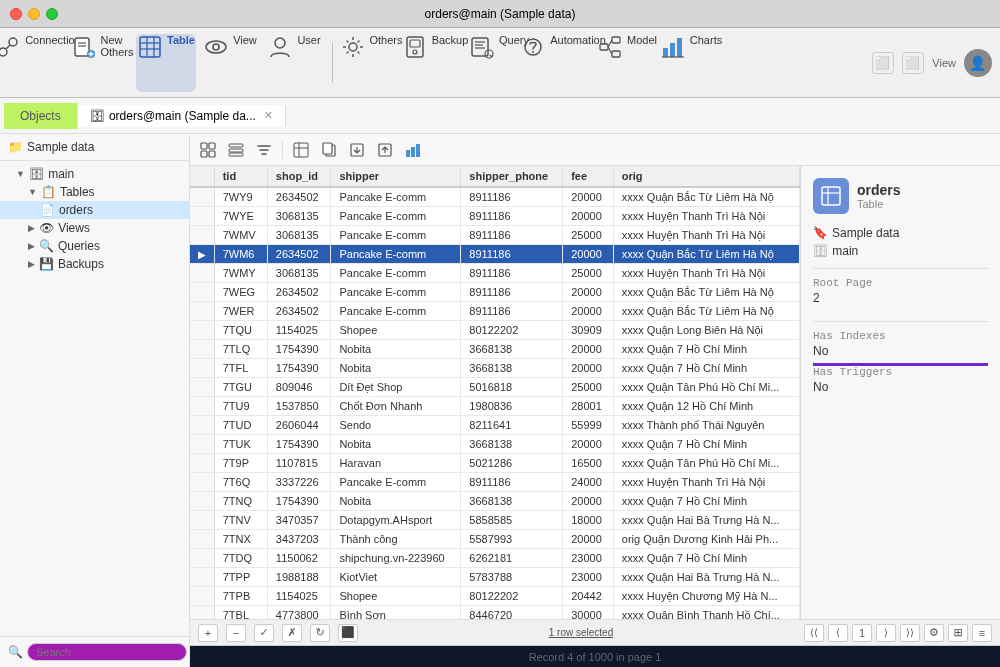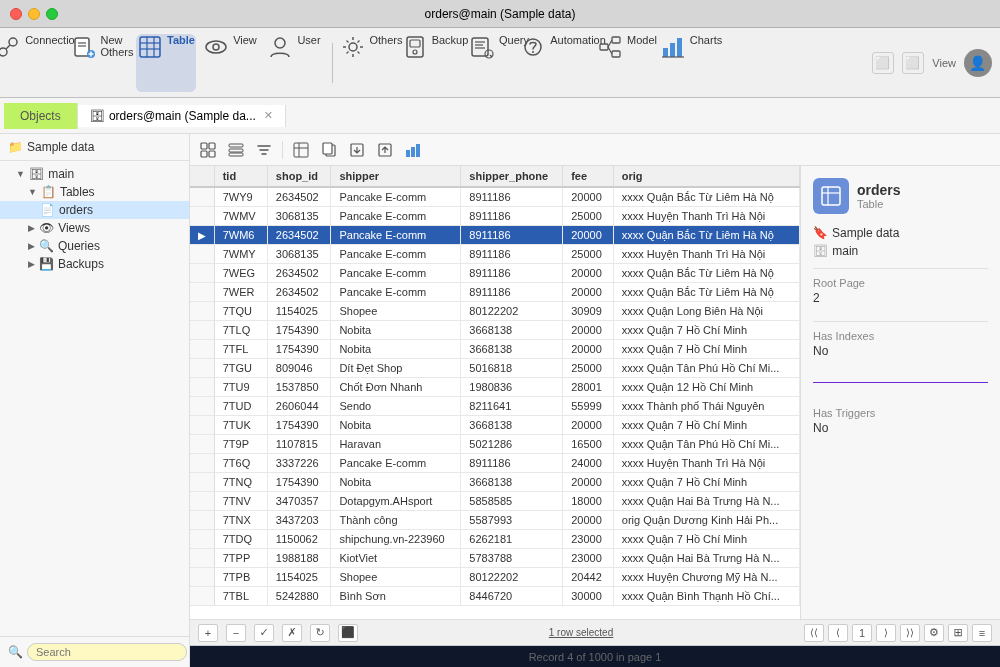--- a/index.html
+++ b/index.html
@@ -34,21 +34,21 @@
     .sidebar { width: 190px; background: #f7f7f7; border-right: 1px solid #ddd; display: flex; flex-direction: column; }
     .sidebar-header { padding: 6px 8px; font-size: 12px; color: #333; display: flex; align-items: center; gap: 4px; border-bottom: 1px solid #e0e0e0; }
     .sidebar-tree { flex: 1; overflow-y: auto; padding: 4px 0; }
     .tree-item { display: flex; align-items: center; gap: 4px; padding: 2px 8px; cursor: pointer; font-size: 12px; color: #333; }
     .tree-item.selected { background: #d0e8ff; }
     .tree-chevron { font-size: 9px; color: #666; }
     .indent1 { padding-left: 16px; }
     .indent2 { padding-left: 28px; }
     .indent3 { padding-left: 40px; }
     .sidebar-search { padding: 6px 8px; border-top: 1px solid #ddd; display: flex; align-items: center; gap: 4px; }
-    .sidebar-search input { flex: 1; border: 1px solid #ccc; border-radius: 10px; padding: 2px 8px; font-size: 11px; background: #fef9c3; }
+    .sidebar-search input { flex: 1; border: 1px solid #ccc; border-radius: 10px; padding: 2px 8px; font-size: 11px; background: #a21caf; }
 
     
     .content-area { flex: 1; display: flex; flex-direction: column; background: white; overflow: hidden; }
 
     
     .sub-toolbar { height: 32px; background: #f8f8f8; border-bottom: 1px solid #ddd; display: flex; align-items: center; padding: 0 6px; gap: 4px; }
     .sub-btn { width: 24px; height: 22px; display: flex; align-items: center; justify-content: center; cursor: pointer; border-radius: 3px; color: #555; font-size: 13px; }
     .sub-sep { width: 1px; height: 18px; background: #ddd; margin: 0 2px; }
 
     
@@ -64,21 +64,21 @@
     .status-left { display: flex; align-items: center; gap: 8px; }
     .status-center { font-size: 10px; color: #555; text-decoration: underline; }
     .status-right { display: flex; align-items: center; gap: 4px; }
     .status-btn { width: 20px; height: 18px; display: flex; align-items: center; justify-content: center; cursor: pointer; border-radius: 2px; font-size: 11px; color: #555; border: 1px solid #ccc; background: white; }
 
     
     .right-panel { width: 200px; background: #f7f7f7; border-left: 1px solid #ddd; display: flex; flex-direction: column; padding: 12px; overflow-y: auto; }
     .right-panel-header { display: flex; align-items: center; gap: 8px; margin-bottom: 12px; }
     .right-panel-icon { width: 36px; height: 36px; background: #6a8fd8; border-radius: 6px; display: flex; align-items: center; justify-content: center; color: white; font-size: 18px; }
     .right-panel-section { margin-bottom: 10px; }
-    .right-panel-label { font-size: 11px; color: #888; margin-bottom: 2px; display: flex; align-items: flex-start; gap: 4px; }
+    .right-panel-label { font-size: 11px; color: #888; margin-bottom: 2px; display: flex; align-items: flex-start; gap: 4px; font-family: Liberation Mono, monospace; }
     .right-panel-value { font-size: 12px; color: #333; }
 
     
     .footer-row { height: 22px; background: #0f172a; border-top: 1px solid #ccc; display: flex; align-items: center; justify-content: center; font-size: 11px; color: #666; }
   </style>
 </head>
 <body>
 
 <div class="titlebar">
   <div class="traffic-lights">
@@ -350,20 +350,29 @@
                 <td class="row-marker"></td>
                 <td>7WY9</td>
                 <td>2634502</td>
                 <td>Pancake E-comm</td>
                 <td>8911186</td>
                 <td>20000</td>
                 <td>xxxx Quận Bắc Từ Liêm Hà Nộ</td>
               </tr>
               <tr>
                 <td class="row-marker"></td>
+                <td>7WYE</td>
+                <td>3068135</td>
+                <td>Pancake E-comm</td>
+                <td>8911186</td>
+                <td>20000</td>
+                <td>xxxx Huyện Thanh Trì Hà Nội</td>
+              </tr>
+              <tr>
+                <td class="row-marker"></td>
                 <td>7WMV</td>
                 <td>3068135</td>
                 <td>Pancake E-comm</td>
                 <td>8911186</td>
                 <td>25000</td>
                 <td>xxxx Huyện Thanh Trì Hà Nội</td>
               </tr>
               <tr class="selected">
                 <td class="row-marker" style="background: rgb(42, 93, 176);"><span style="color:white;font-size:10px;">▶</span></td>
                 <td>7WM6</td>
@@ -531,21 +540,21 @@
                 <td>7TPB</td>
                 <td>1154025</td>
                 <td>Shopee</td>
                 <td>80122202</td>
                 <td>20442</td>
                 <td>xxxx Huyện Chương Mỹ Hà N...</td>
               </tr>
               <tr>
                 <td class="row-marker"></td>
                 <td>7TBL</td>
-                <td>5242880</td>
+                <td>4773800</td>
                 <td>Bình Sơn</td>
                 <td>8446720</td>
                 <td>30000</td>
                 <td>xxxx Quận Bình Thạnh Hồ Chí...</td>
               </tr>
             </tbody>
         </table>
       </div>
 
       <div class="right-panel">
@@ -581,21 +590,21 @@
           <div class="right-panel-value">2</div>
         </div>
 
         <div style="border-top:1px solid #e0e0e0;padding-top:8px;margin-top:16px;">
           <div class="right-panel-label">
             <span>Has Indexes</span>
           </div>
           <div class="right-panel-value">No</div>
         </div>
 
-        <div style="border-top:1px solid #6d28d9;padding-top:24px;margin-top:24px;">
+        <div style="border-top:3px solid #6d28d9;padding-top:0;margin-top:5px;">
           <div class="right-panel-label">
             <span>Has Triggers</span>
           </div>
           <div class="right-panel-value">No</div>
         </div>
       </div>
     </div>
 
     <div class="status-bar">
       <div class="status-left">

